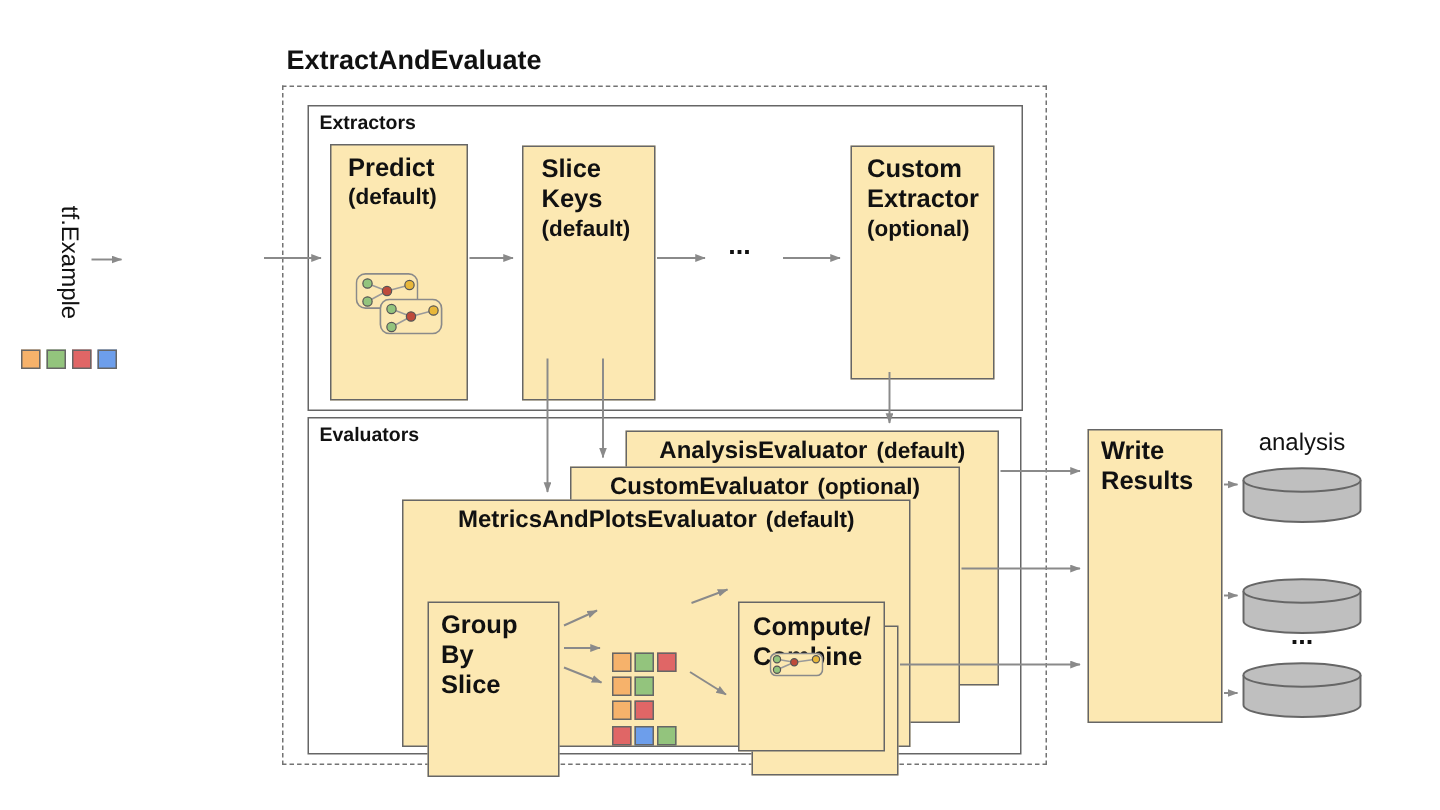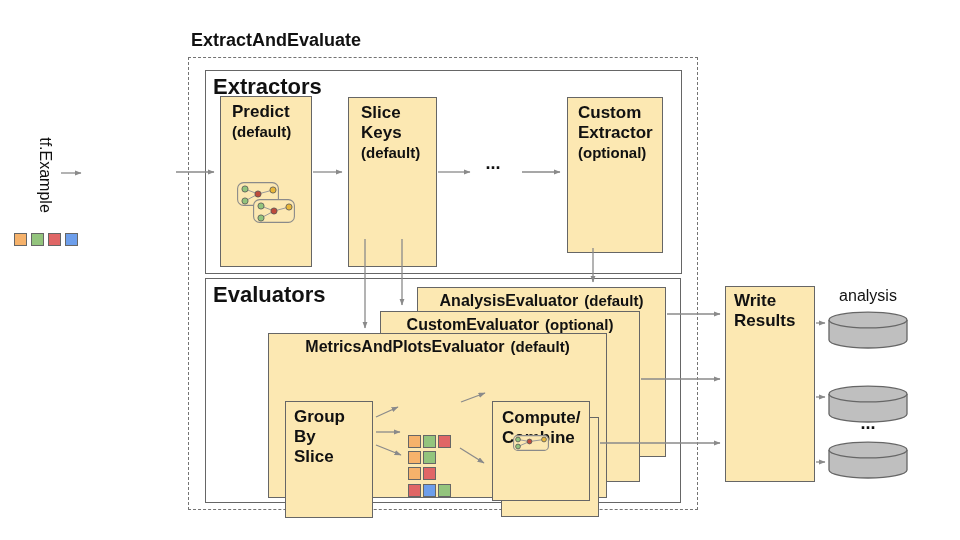--- a/index.html
+++ b/index.html
@@ -8,21 +8,21 @@
   }
   html,body{margin:0;padding:0;background:#fff;}
   body{font-family:"Liberation Sans","DejaVu Sans",sans-serif;color:#111;}
   #canvas{position:relative;width:960px;height:540px;background:#fff;overflow:hidden;}
 
   .box{position:absolute;background:var(--tan);border:1.5px solid var(--line);box-sizing:border-box;z-index:1;}
   .outline{position:absolute;border:1.5px solid var(--line);box-sizing:border-box;z-index:0;}
   .dashedbox{position:absolute;border:1.5px dashed var(--dash);box-sizing:border-box;z-index:0;}
 
   .diagram-title{position:absolute;left:191px;top:30px;font-size:18px;font-weight:bold;z-index:1;}
-  .section-label{font-weight:bold;font-size:22px;padding:3px 0 0 7px;}
+  .section-label{font-weight:bold;font-size:13px;padding:3px 0 0 7px;}
   .box-title{font-weight:bold;font-size:17px;line-height:1.18;}
   .qual{font-weight:bold;font-size:15px;margin-top:2px;line-height:1.1;}
 
   .stack-head{display:flex;justify-content:center;align-items:baseline;gap:6px;padding-top:4px;}
   .stack-name{font-weight:bold;font-size:16px;white-space:nowrap;}
   .stack-qual{font-weight:bold;font-size:15px;white-space:nowrap;}
 
   .vlabel{position:absolute;left:-2px;top:167px;width:96px;height:16px;text-align:center;
           font-size:16px;transform:rotate(90deg);z-index:1;}
 

